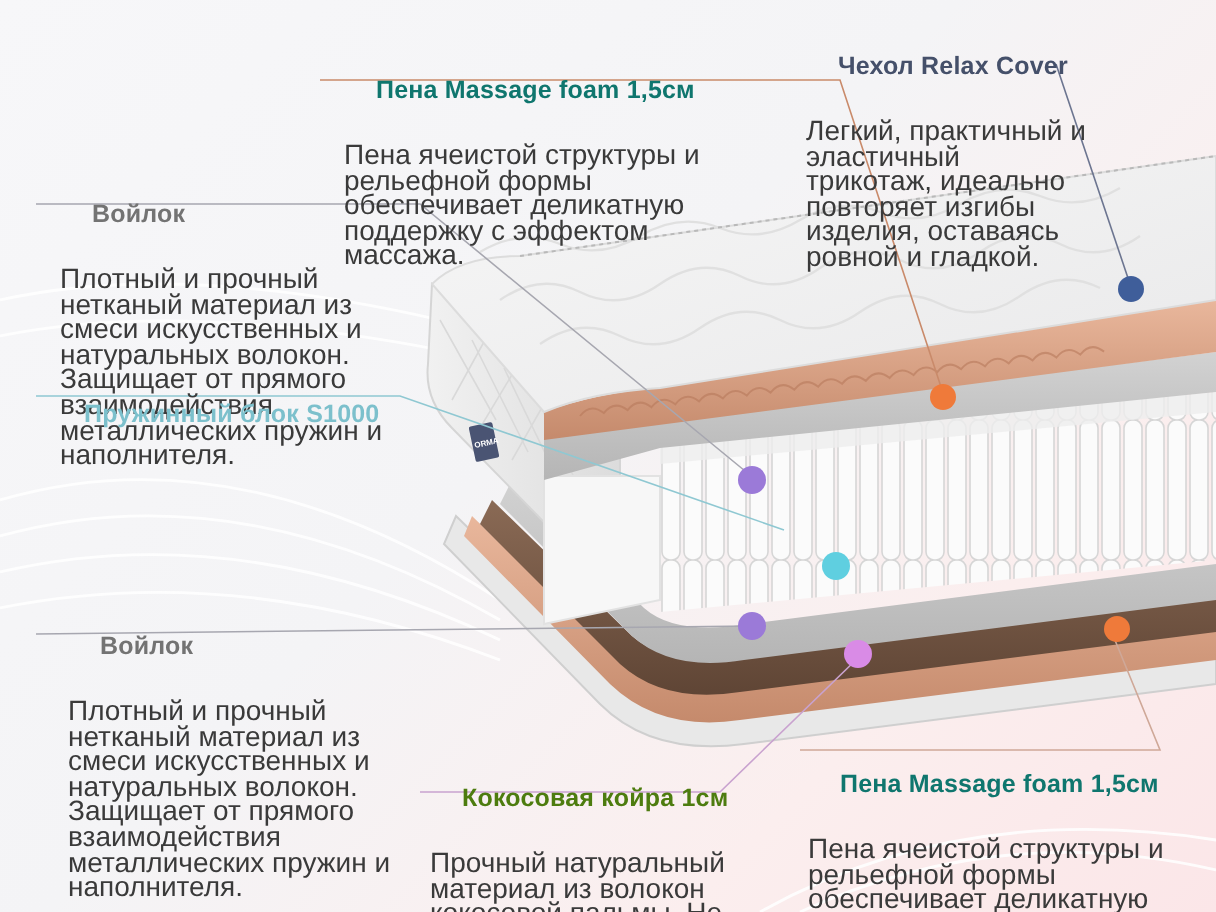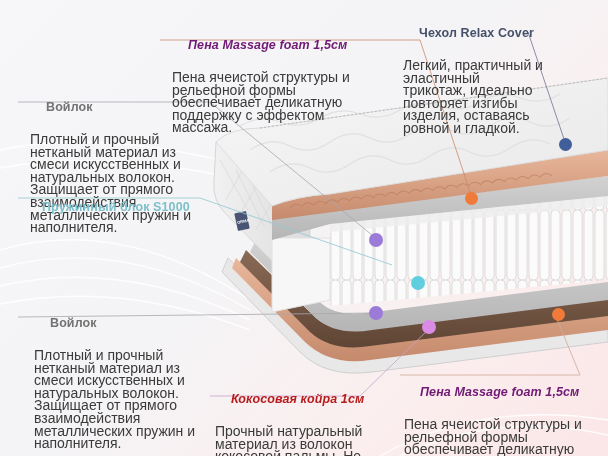--- a/index.html
+++ b/index.html
@@ -6,23 +6,23 @@
   body{width:608px;height:456px;overflow:hidden;position:relative;
        font-family:"Liberation Sans","DejaVu Sans",sans-serif;
        background:linear-gradient(135deg,#f7f7f9 0%,#f4f4f6 45%,#fbeeee 75%,#fbe6e8 100%);}
   .bg-fan{position:absolute;left:0;top:0;width:608px;height:456px;}
   .art{position:absolute;left:0;top:0;width:608px;height:456px;}
   .block{position:absolute;}
   .block h2{margin:16px;font-weight:bold;font-size:12.5px;letter-spacing:0.1px;white-space:nowrap;padding-bottom:3px;}
   .block p{margin:4px 0 0 0;font-size:14px;line-height:12.6px;color:#3a3a3a;}
   .c-purple{color:#737373;}
   .c-teal{color:#7cc0cc;}
-  .c-orange{color:#701a75;font-style:italic;}
+  .c-orange{color:#0f766e;}
   .c-navy{color:#45506a;}
-  .c-pink{color:#b91c1c;font-style:italic;}
+  .c-pink{color:#4d7c0f;}
 </style>
 </head>
 <body>
 
 <svg class="bg-fan" viewBox="0 0 608 456">
   <g stroke="#ffffff" stroke-width="1.4" fill="none" opacity="0.9">
     <path d="M0 250 Q120 215 250 300"></path>
     <path d="M0 268 Q120 235 250 310"></path>
     <path d="M0 286 Q120 258 250 320"></path>
     <path d="M0 304 Q120 280 250 330"></path>

